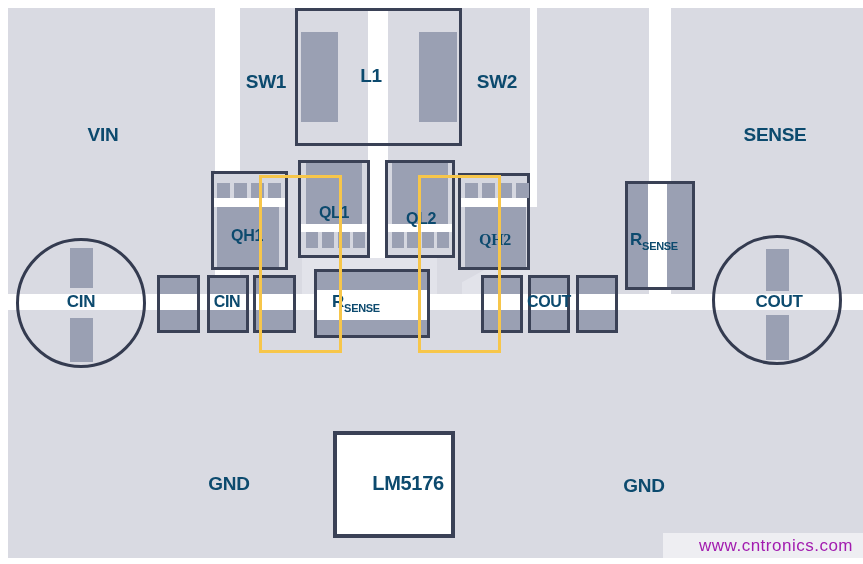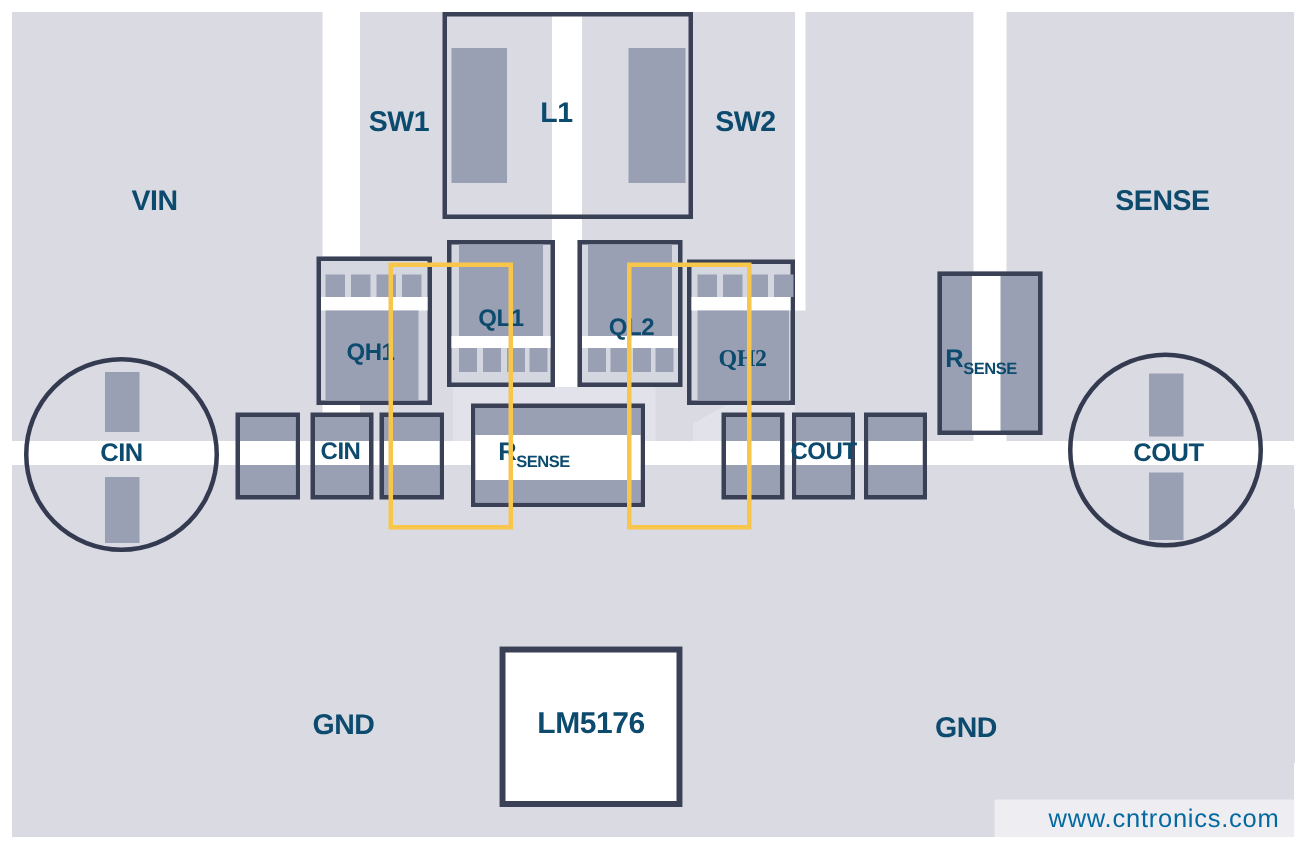--- a/index.html
+++ b/index.html
@@ -23,21 +23,21 @@
   .lbl-lg{font-size:19px;}
   .lbl-md{font-size:16px;}
   .lbl-ic{font-size:20px;}
   .lbl sub{font-size:11px;font-weight:bold;letter-spacing:-0.3px;}
   .ic-box{position:absolute;background:#ffffff;border:4px solid #3a4156;box-sizing:border-box;z-index:20;}
   .watermark{
     position:absolute;left:663px;top:533px;width:200px;height:25px;
     background:rgba(255,255,255,0.55);z-index:50;
     display:flex;align-items:center;justify-content:flex-end;padding-right:10px;box-sizing:border-box;
   }
-  .watermark span{color:#0369a1;font-size:17px;font-weight:normal;letter-spacing:0.5px;}
+  .watermark span{color:#a21caf;font-size:17px;font-weight:normal;letter-spacing:0.5px;}
   .z10{z-index:10;}
 </style>
 </head>
 <body>
 
 <div id="stage">
 
   <div class="pour" style="left:8px;top:8px;width:207px;height:286px;"></div>
   <div class="pour" style="left:240px;top:8px;width:409px;height:286px;"></div>
   <div class="pour" style="left:671px;top:8px;width:192px;height:286px;"></div>
@@ -148,21 +148,21 @@
   <div class="pad z10" style="left:70px;top:248px;width:23px;height:40px;"></div>
   <div class="pad z10" style="left:70px;top:318px;width:23px;height:44px;"></div>
   <div class="lbl" style="left:81px;top:302px;font-size:17px;">CIN</div>
 
   <div class="circle z10" style="left:712px;top:235px;width:130px;height:130px;"></div>
   <div class="pad z10" style="left:766px;top:249px;width:23px;height:42px;"></div>
   <div class="pad z10" style="left:766px;top:315px;width:23px;height:45px;"></div>
   <div class="lbl" style="left:779px;top:302px;font-size:17px;">COUT</div>
 
   <div class="ic-box" style="left:333px;top:431px;width:122px;height:107px;"></div>
-  <div class="lbl lbl-ic" style="left:394px;top:483px;">LM5176</div>
+  <div class="lbl lbl-ic" style="left:408px;top:483px;">LM5176</div>
 
   <div class="lbl lbl-lg" style="left:103px;top:135px;">VIN</div>
   <div class="lbl lbl-lg" style="left:266px;top:82px;">SW1</div>
   <div class="lbl lbl-lg" style="left:371px;top:76px;">L1</div>
   <div class="lbl lbl-lg" style="left:497px;top:82px;">SW2</div>
   <div class="lbl lbl-lg" style="left:775px;top:135px;">SENSE</div>
   <div class="lbl lbl-lg" style="left:229px;top:484px;">GND</div>
   <div class="lbl lbl-lg" style="left:644px;top:486px;">GND</div>
 
   <div class="loop" style="left:259px;top:175px;width:83px;height:178px;"></div>

